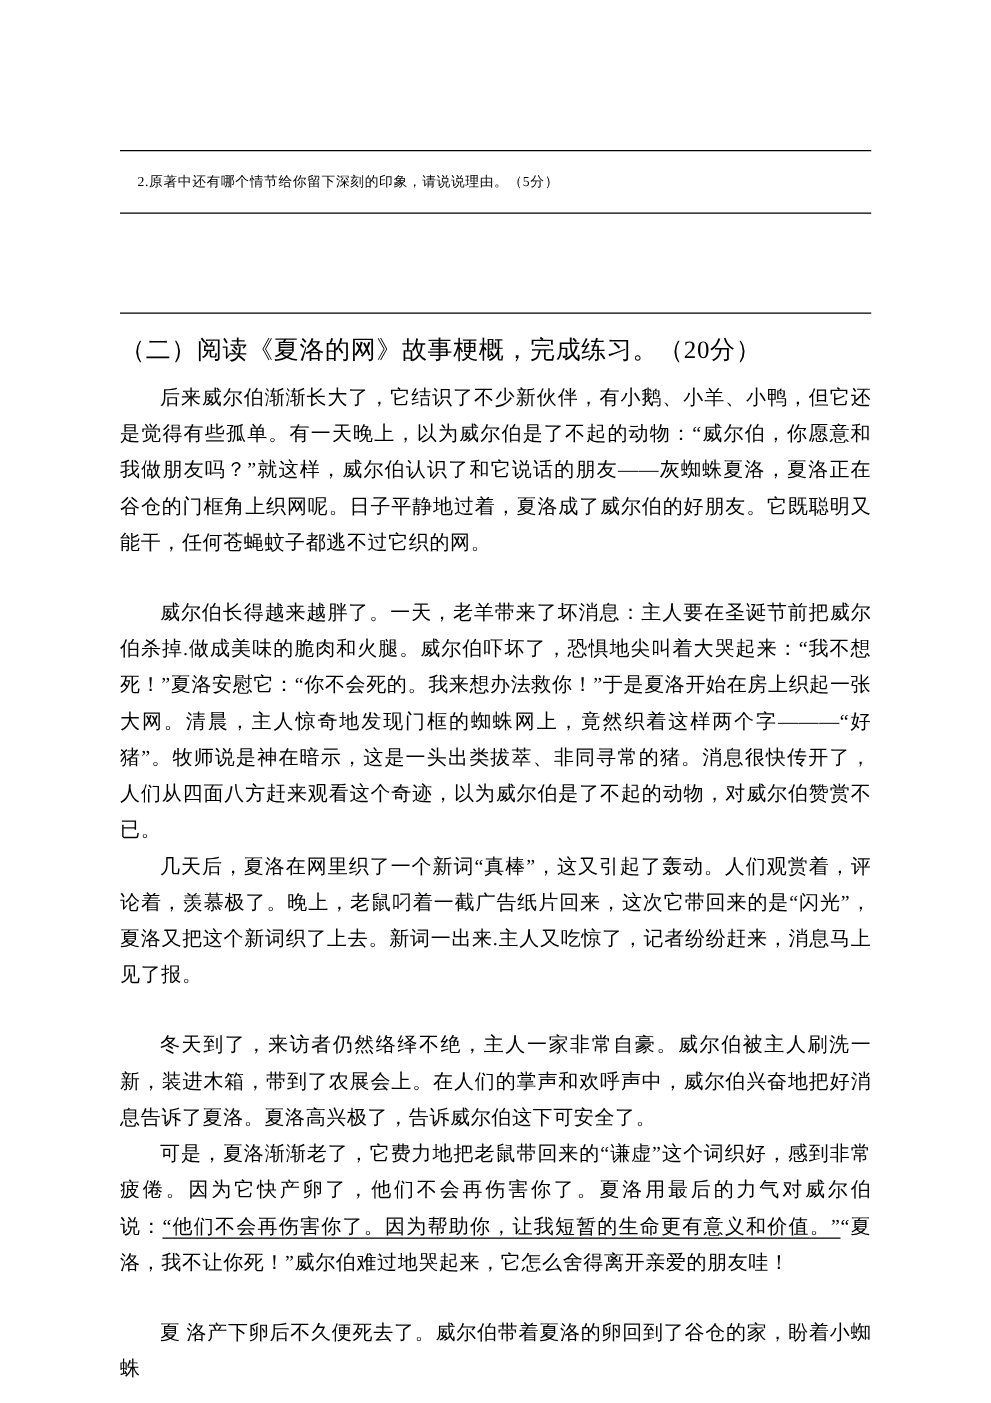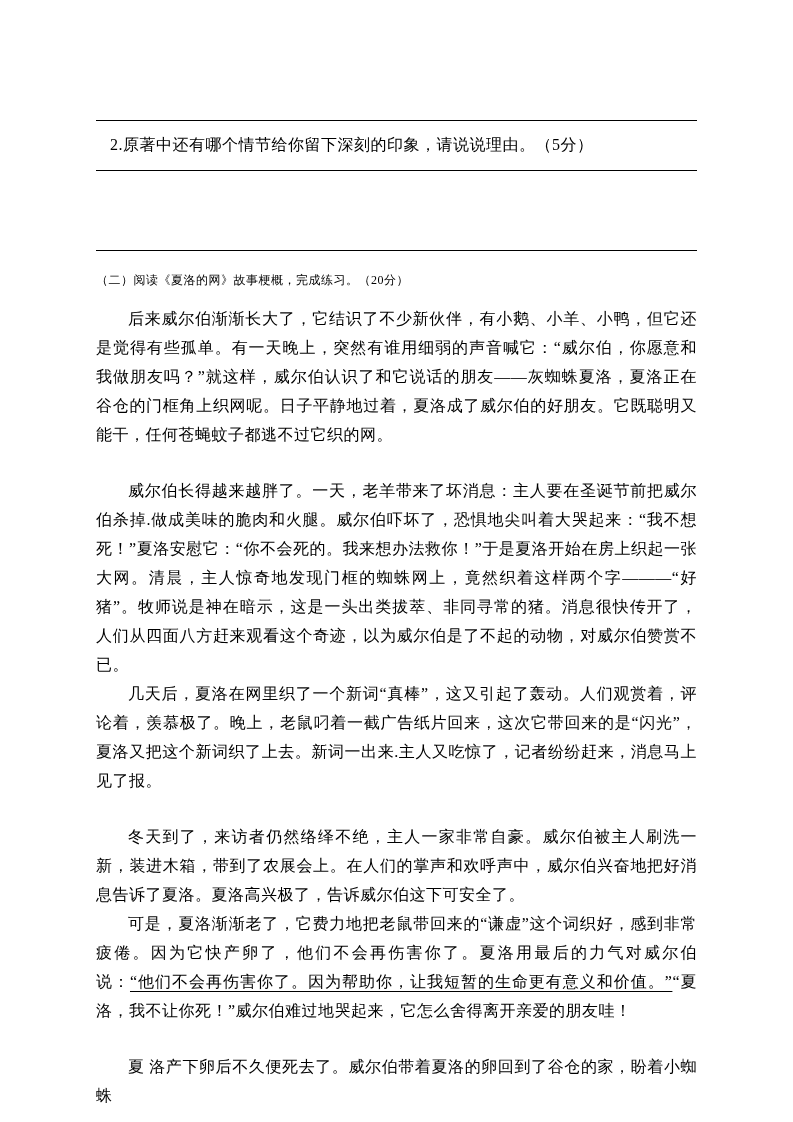--- a/index.html
+++ b/index.html
@@ -24,30 +24,30 @@
     height: 0;
     border-top: 1px solid #000000;
   }
   .rule.first {
     margin-top: 120px;
   }
   .question {
     height: 49px;
     display: flex;
     align-items: center;
-    font-size: 16px;
+    font-size: 11px;
     padding-left: 14px;
     letter-spacing: 0.5px;
   }
   .answer-gap {
     height: 79px;
   }
   .section-heading {
     margin: 15px 0 0 0;
-    font-size: 12px;
+    font-size: 20px;
     font-weight: normal;
     line-height: 29px;
     letter-spacing: 0.5px;
   }
   .passage {
     margin-top: 9px;
     font-size: 16px;
     line-height: 29px;
     text-align: justify;
     letter-spacing: 0.5px;
@@ -76,21 +76,21 @@
 
     <div class="rule"></div>
 
     <div class="answer-gap"></div>
 
     <div class="rule"></div>
 
     <h2 class="section-heading">（二）阅读《夏洛的网》故事梗概，完成练习。（20分）</h2>
 
     <div class="passage">
-        <p><span>后来威尔伯渐渐长大了，它结识了不少新伙伴，有小鹅、小羊、小鸭，但它还是觉得有些孤单。有一天晚上，突然有谁用细弱的声音喊它：“威尔伯，你愿意和我做朋友吗？”就这样，威尔伯认识了和它说话的朋友——灰蜘蛛夏洛，夏洛正在谷仓的门框角上织网呢。日子平静地过着，夏洛成了威尔伯的好朋友。它既聪明又能干，任何苍蝇蚊子都逃不过它织的网。</span></p>
+        <p><span>后来威尔伯渐渐长大了，它结识了不少新伙伴，有小鹅、小羊、小鸭，但它还是觉得有些孤单。有一天晚上，以为威尔伯是了不起的动物：“威尔伯，你愿意和我做朋友吗？”就这样，威尔伯认识了和它说话的朋友——灰蜘蛛夏洛，夏洛正在谷仓的门框角上织网呢。日子平静地过着，夏洛成了威尔伯的好朋友。它既聪明又能干，任何苍蝇蚊子都逃不过它织的网。</span></p>
         <p class="space-before"><span>威尔伯长得越来越胖了。一天，老羊带来了坏消息：主人要在圣诞节前把威尔伯杀掉.做成美味的脆肉和火腿。威尔伯吓坏了，恐惧地尖叫着大哭起来：“我不想死！”夏洛安慰它：“你不会死的。我来想办法救你！”于是夏洛开始在房上织起一张大网。清晨，主人惊奇地发现门框的蜘蛛网上，竟然织着这样两个字———“好猪”。牧师说是神在暗示，这是一头出类拔萃、非同寻常的猪。消息很快传开了，人们从四面八方赶来观看这个奇迹，以为威尔伯是了不起的动物，对威尔伯赞赏不已。</span></p>
         <p><span>几天后，夏洛在网里织了一个新词“真棒”，这又引起了轰动。人们观赏着，评论着，羡慕极了。晚上，老鼠叼着一截广告纸片回来，这次它带回来的是“闪光”，夏洛又把这个新词织了上去。新词一出来.主人又吃惊了，记者纷纷赶来，消息马上见了报。</span></p>
         <p class="space-before"><span>冬天到了，来访者仍然络绎不绝，主人一家非常自豪。威尔伯被主人刷洗一新，装进木箱，带到了农展会上。在人们的掌声和欢呼声中，威尔伯兴奋地把好消息告诉了夏洛。夏洛高兴极了，告诉威尔伯这下可安全了。</span></p>
         <p><span>可是，夏洛渐渐老了，它费力地把老鼠带回来的“谦虚”这个词织好，感到非常疲倦。因为它快产卵了，他们不会再伤害你了。夏洛用最后的力气对威尔伯说：</span><span class="underline">“他们不会再伤害你了。因为帮助你，让我短暂的生命更有意义和价值。”</span><span>“夏洛，我不让你死！”威尔伯难过地哭起来，它怎么舍得离开亲爱的朋友哇！</span></p>
         <p class="space-before"><span>夏 洛产下卵后不久便死去了。威尔伯带着夏洛的卵回到了谷仓的家，盼着小蜘蛛</span></p>
       </div>
 
   </div>
 </div>
 

